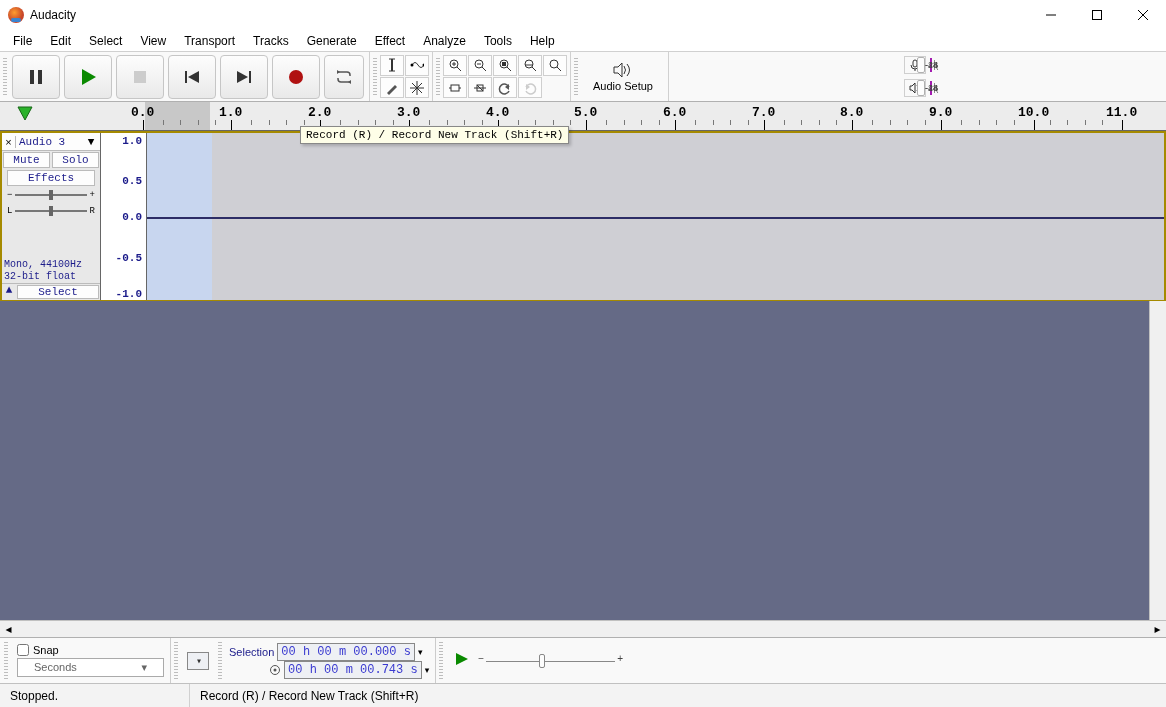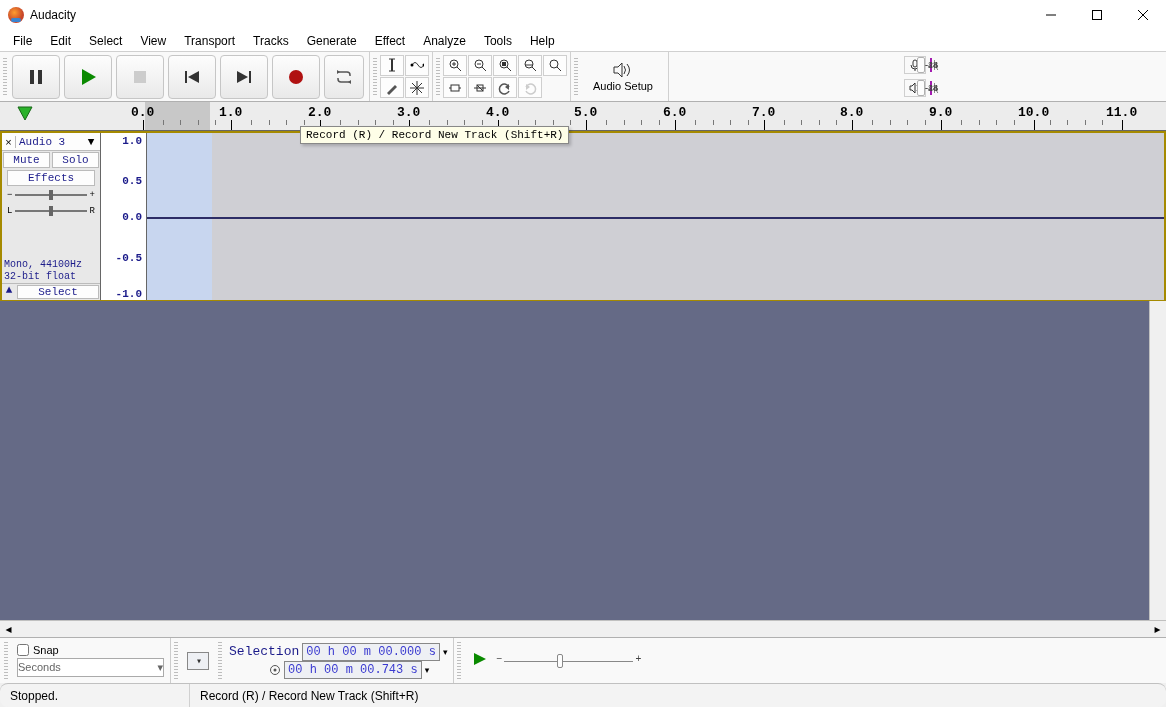--- a/index.html
+++ b/index.html
@@ -72,34 +72,34 @@
 .lower-area .scroll-v { position:absolute; right:0; top:0; bottom:0; width:17px; background:#f0f0f0; border-left:1px solid #c0c0c0; }
 
 .hscroll { height:17px; background:#f0f0f0; border-top:1px solid #c0c0c0; display:flex; }
 .hscroll .left, .hscroll .right { width:17px; display:flex;align-items:center;justify-content:center; }
 .hscroll .mid { flex:1; position:relative; }
 
 .bottom-bars { display:flex; height:46px; background:#f9f9f9; border-top:1px solid #b0b0b0; align-items:center; }
 .snap-col { width:160px; padding:3px 6px; display:flex; flex-direction:column; gap:2px; border-right:1px solid #ccc; height:100%; justify-content:center;}
 .snap-col .chk { font-size:11px; display:flex; align-items:center; gap:4px;}
 .snap-col input[type=checkbox]{ width:12px; height:12px; }
-.snap-col .sel { border:1px solid #aaa; background:#fff; padding:2px 0; display:flex; justify-content:space-between; color:#666; font-size:11px;}
+.snap-col .sel { border:1px solid #aaa; background:#fff; padding:2px 16px; display:flex; justify-content:space-between; color:#666; font-size:11px;}
 .time-readout { font-family: "Courier New", monospace; font-size: 26px; color:#3a3ad0; background:#eef0f4; border:1px solid #888; padding:2px 6px; margin:0 6px; letter-spacing: 0px; display:flex; align-items:center; gap:2px;}
 .time-readout .dd { font-size:10px; color:#333; margin-left:2px; }
 .sel-col { display:flex; flex-direction:column; font-size:11px; height:100%; justify-content:center; margin-left:4px; padding-right:6px; border-right:1px solid #ccc;}
 .sel-col .row{ display:flex; align-items:center; gap:3px; }
 .mini-time { font-family:"Courier New",monospace; color:#3a3ad0; background:#eef0f4; border:1px solid #888; padding:1px 3px; font-size:12px; }
 .play-mini { margin:0 8px; }
 .speed-slider { width: 145px; height:20px; position:relative; }
 .speed-slider .line { position:absolute; left:8px; right:8px; top:50%; height:1px; background:#888; }
 .speed-slider .knob { position:absolute; left:42%; top:3px; width:6px; height:14px; background:#fdfdfd; border:1px solid #888; border-radius:2px;}
 .speed-slider .minus, .speed-slider .plus { position:absolute; top:2px; font-size:10px; color:#444;}
 .speed-slider .minus{left:0;} .speed-slider .plus{right:0;}
 
-.statusbar { height:24px; background:#f3f3f3; border-top:1px solid #c0c0c0; display:flex; align-items:center; font-size:12px;border-radius:8px; }
+.statusbar { height:24px; background:#f3f3f3; border-top:1px solid #c0c0c0; display:flex; align-items:center; font-size:12px; }
 .statusbar .cell { padding:0 10px; border-right:1px solid #d0d0d0; height:100%; display:flex;align-items:center; }
 .statusbar .cell:last-child{border:none;}
 
 .tooltip { position:absolute; background:#fefee8; border:1px solid #888; padding:2px 5px; font-size:11px; z-index:100; white-space:nowrap; box-shadow: 2px 2px 3px rgba(0,0,0,0.2);}
 
 svg.ico { width:14px; height:14px; }
 </style>
 </head>
 <body>
 
@@ -465,21 +465,21 @@
         <span>▾</span>
       </div>
   </div>
   <div class="grip" style="width:4px;height:38px;margin:0 3px;background:repeating-linear-gradient(to bottom,#bdbdbd 0 1px,transparent 1px 3px);"></div>
   <div class="time-readout">
       <span class="dd">▾</span>
     </div>
   <div class="grip" style="width:4px;height:38px;margin:0 3px;background:repeating-linear-gradient(to bottom,#bdbdbd 0 1px,transparent 1px 3px);"></div>
   <div class="sel-col">
     <div class="row">
-      <span style="font-family:Liberation Mono, monospace;font-size:13px;color:#1b1b8a;">Selection</span>
+      <span style="font-family:Liberation Sans, sans-serif;font-size:11px;color:#1b1b8a;">Selection</span>
       <div class="mini-time"><span>00 h 00 m 00.000 s</span></div>
         <span style="font-size:9px">▾</span>
     </div>
     <div class="row">
       <svg width="12" height="12" style="margin-left:40px">
           <circle cx="6" cy="6" r="4.5" fill="none" stroke="#555"></circle>
           <circle cx="6" cy="6" r="1.5" fill="#555"></circle>
         </svg>
       <div class="mini-time"><span>00 h 00 m 00.743 s</span></div>
         <span style="font-size:9px">▾</span>

